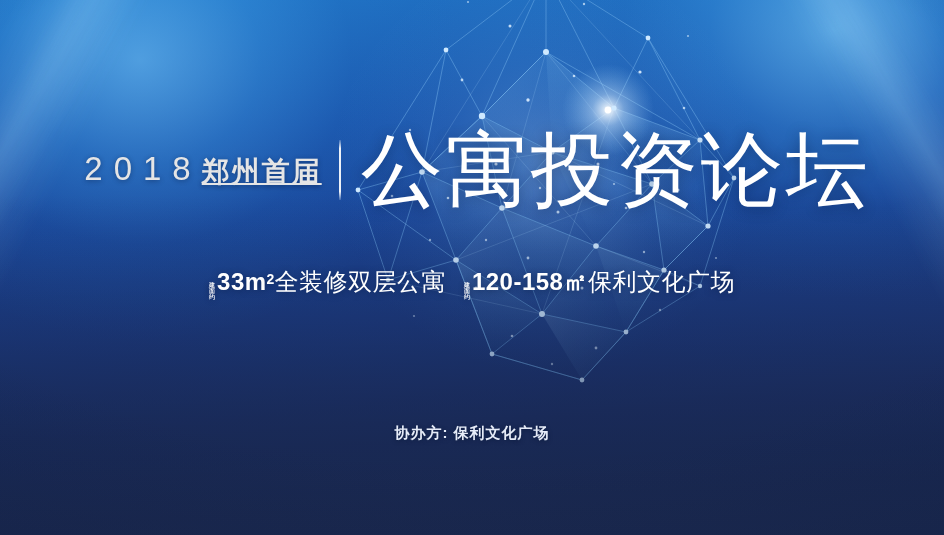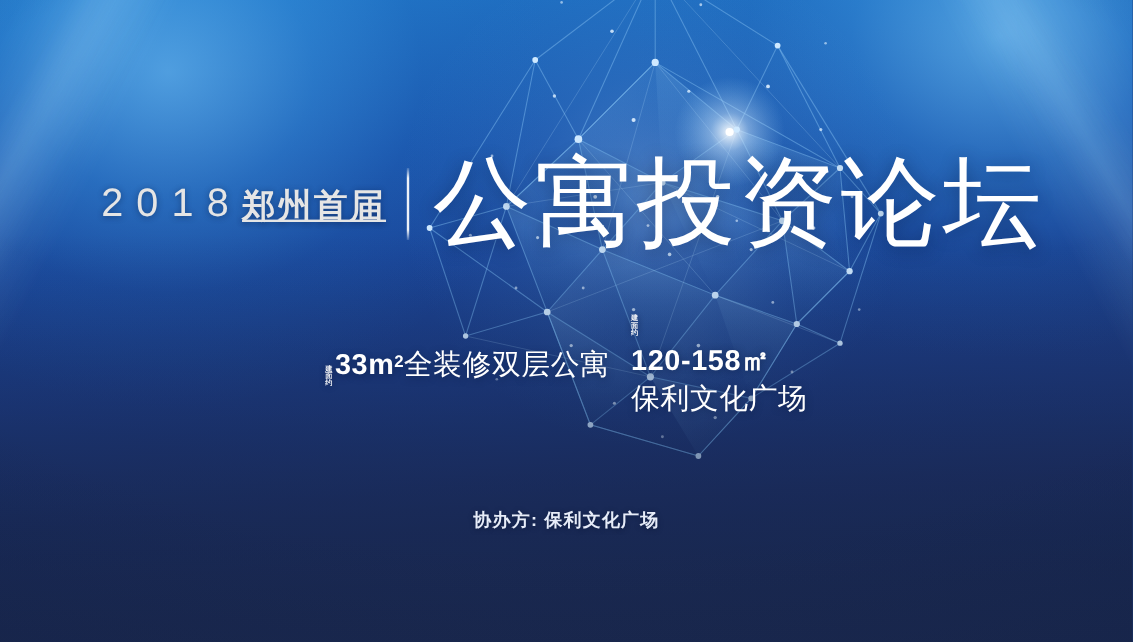--- a/index.html
+++ b/index.html
@@ -173,21 +173,21 @@
     justify-content: center;
     align-items: center;
     color: #ffffff;
     white-space: nowrap;
     text-shadow: 0 1px 6px rgba(8,24,60,0.5);
   }
   .sub-group {
     display: flex;
     align-items: baseline;
   }
-  .sub-group + .sub-group { margin-left: 18px; flex-direction: column; }
+  .sub-group + .sub-group { margin-left: 18px; }
   .tiny-note {
     display: inline-block;
     font-size: 6px;
     line-height: 1.02;
     font-weight: 700;
     letter-spacing: 0;
     width: 7px;
     white-space: normal;
     word-break: break-all;
     transform: translateY(-3px);

